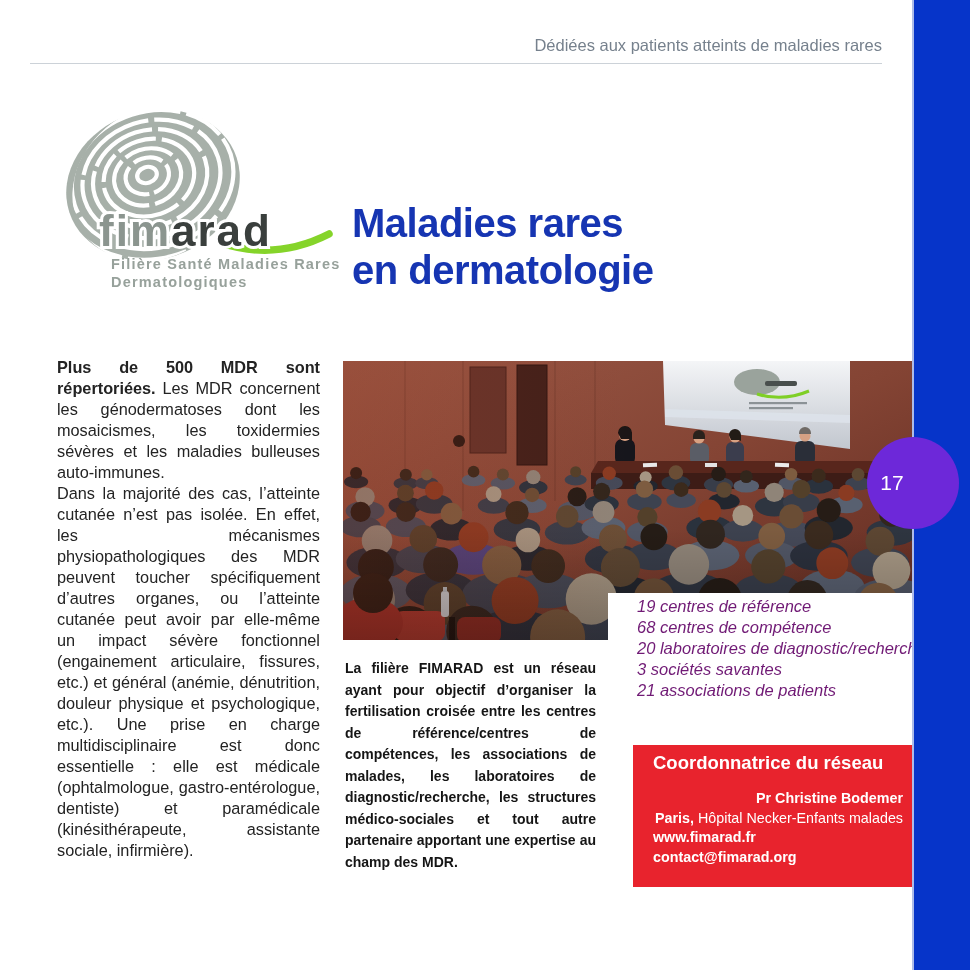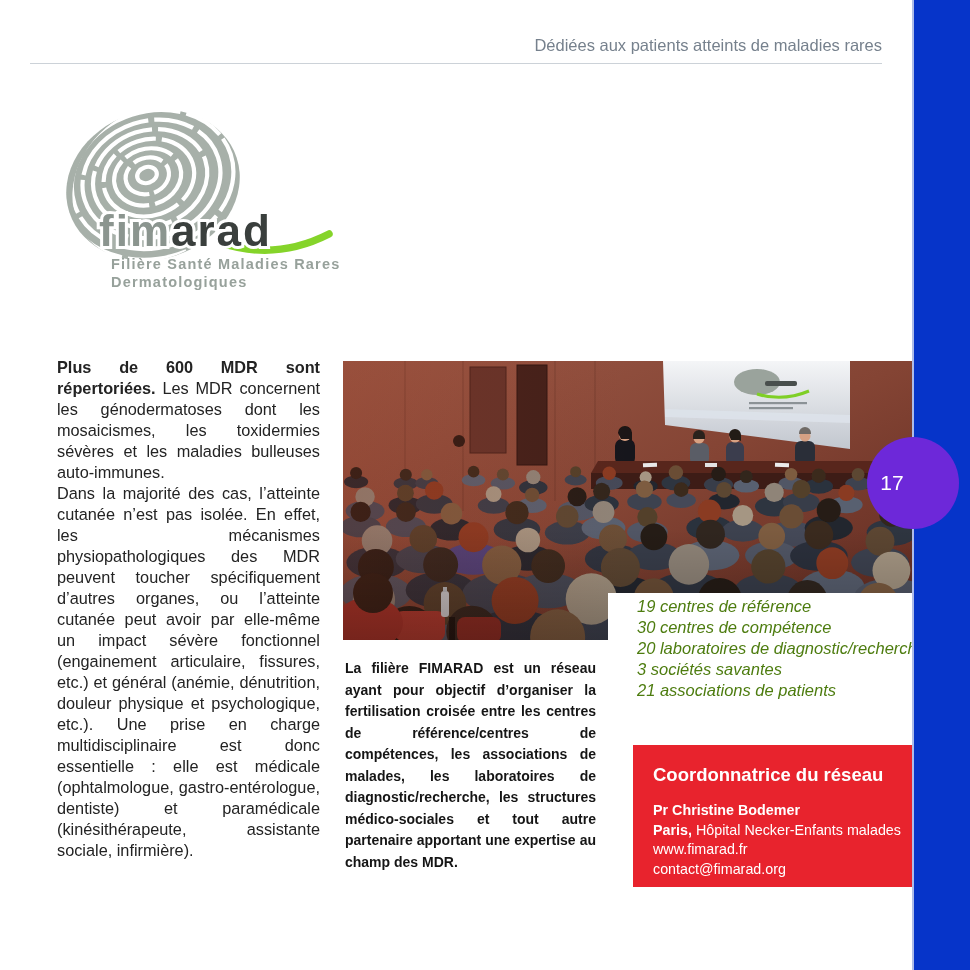--- a/index.html
+++ b/index.html
@@ -24,32 +24,32 @@
 
   .col-left{position:absolute;left:57px;top:357px;width:263px;font-size:16.3px;line-height:21px;
         color:#232323;text-align:justify;}
   .col-left p{margin:0;}
   .col-left p.p1{margin-bottom:14px;}
 
   .photo{position:absolute;left:343px;top:361px;width:569px;height:279px;overflow:hidden;}
   .photo-mask{position:absolute;left:608px;top:593px;width:307px;height:48px;background:#ffffff;}
 
   .stats{position:absolute;left:637px;top:596px;width:278px;font-style:italic;
-        font-size:16.5px;line-height:21px;color:#4d7c0f;}
+        font-size:16.5px;line-height:21px;color:#701a75;}
   .stats div{white-space:nowrap;}
 
   .caption{position:absolute;left:345px;top:658px;width:251px;margin:0;font-size:14px;
         line-height:21.5px;font-weight:bold;color:#151515;text-align:justify;}
 
   .contact-box{position:absolute;left:633px;top:745px;width:282px;height:142px;background:#e8232d;
-        color:#ffffff;box-sizing:border-box;padding:19px 12px 0 20px;}
+        color:#ffffff;box-sizing:border-box;padding:7px 12px 0 20px;}
   .contact-title{font-size:18.5px;font-weight:bold;margin-bottom:15px;}
-  .contact-line{font-size:14.3px;line-height:19.5px;}
+  .contact-line{font-size:14.3px;line-height:19.5px;text-align:right;}
   .contact-line b{font-weight:bold;}
-  .contact-link{display:block;font-size:14.3px;line-height:19.5px;font-weight:normal;color:#ffffff;
+  .contact-link{display:block;font-size:14.3px;line-height:19.5px;font-weight:bold;color:#ffffff;
         text-decoration:none;}
 </style>
 </head>
 <body>
 
 <div id="page">
 
   <div class="header-tagline">Dédiées aux patients atteints de maladies rares</div>
   <div class="header-rule"></div>
 
@@ -72,23 +72,24 @@
         <ellipse cx="91" cy="79" rx="94" ry="78" stroke-dasharray="120 6 60 6"></ellipse>
         <ellipse cx="92" cy="80" rx="106" ry="88" stroke-dasharray="80 6 90 6"></ellipse>
       </g>
       <path d="M 160,140 Q 215,158 268,131" stroke="#85d42a" stroke-width="7.5" fill="none" stroke-linecap="round"></path>
       <text x="38" y="143" font-size="44" font-weight="bold" letter-spacing="2" paint-order="stroke" stroke="#ffffff" stroke-width="6"><tspan fill="#8b958f">fim</tspan><tspan fill="#3a3f3d">arad</tspan></text>
       <text x="50" y="166" font-size="14.5" font-weight="bold" letter-spacing="1.2" fill="#97a19b">Filière Santé Maladies Rares</text>
       <text x="50" y="184" font-size="14.5" font-weight="bold" letter-spacing="1.2" fill="#97a19b">Dermatologiques</text>
     </svg>
   </div>
 
+  <h1 class="title"><span>Maladies rares</span><br><span>en dermatologie</span></h1>
 
   <div class="col-left">
-    <p class="p2"><strong>Plus de 600 MDR sont répertoriées.</strong> <span>Les MDR concernent les génodermatoses dont les mosaicismes, les toxidermies sévères et les maladies bulleuses auto-immunes.</span></p>
+    <p class="p2"><strong>Plus de 500 MDR sont répertoriées.</strong> <span>Les MDR concernent les génodermatoses dont les mosaicismes, les toxidermies sévères et les maladies bulleuses auto-immunes.</span></p>
     <p class="p3">Dans la majorité des cas, l’atteinte cutanée n’est pas isolée. En effet, les mécanismes physiopathologiques des MDR peuvent toucher spécifiquement d’autres organes, ou l’atteinte cutanée peut avoir par elle-même un impact sévère fonctionnel (engainement articulaire, fissures, etc.) et général (anémie, dénutrition, douleur physique et psychologique, etc.). Une prise en charge multidisciplinaire est donc essentielle : elle est médicale (ophtalmologue, gastro-entérologue, dentiste) et paramédicale (kinésithérapeute, assistante sociale, infirmière).</p>
   </div>
 
   <div class="photo">
     <svg id="photoSvg" width="569" height="279" viewBox="0 0 569 279">
       <defs>
         <linearGradient id="wall" x1="0" y1="0" x2="1" y2="1">
           <stop offset="0" stop-color="#9a5846"></stop>
             <stop offset="0.5" stop-color="#844434"></stop>
             <stop offset="1" stop-color="#5f2a20"></stop>
@@ -325,21 +326,21 @@
       </g>
 
       <rect x="0" y="0" width="569" height="279" fill="url(#warm)"></rect>
       <rect x="0" y="0" width="569" height="279" fill="url(#vig)"></rect>
     </svg>
   </div>
 
   <div class="photo-mask"></div>
   <div class="stats">
     <div>19 centres de référence</div>
-    <div>30 centres de compétence</div>
+    <div>68 centres de compétence</div>
     <div>20 laboratoires de diagnostic/recherche</div>
     <div>3 sociétés savantes</div>
     <div>21 associations de patients</div>
   </div>
 
   <p class="caption">La filière FIMARAD est un réseau ayant pour objectif d’organiser la fertilisation croisée entre les centres de référence/centres de compétences, les associations de malades, les laboratoires de diagnostic/recherche, les structures médico-sociales et tout autre partenaire apportant une expertise au champ des MDR.</p>
 
   <div class="contact-box">
     <div class="contact-title">Coordonnatrice du réseau</div>
     <div class="contact-line"><b>Pr Christine Bodemer</b></div>

